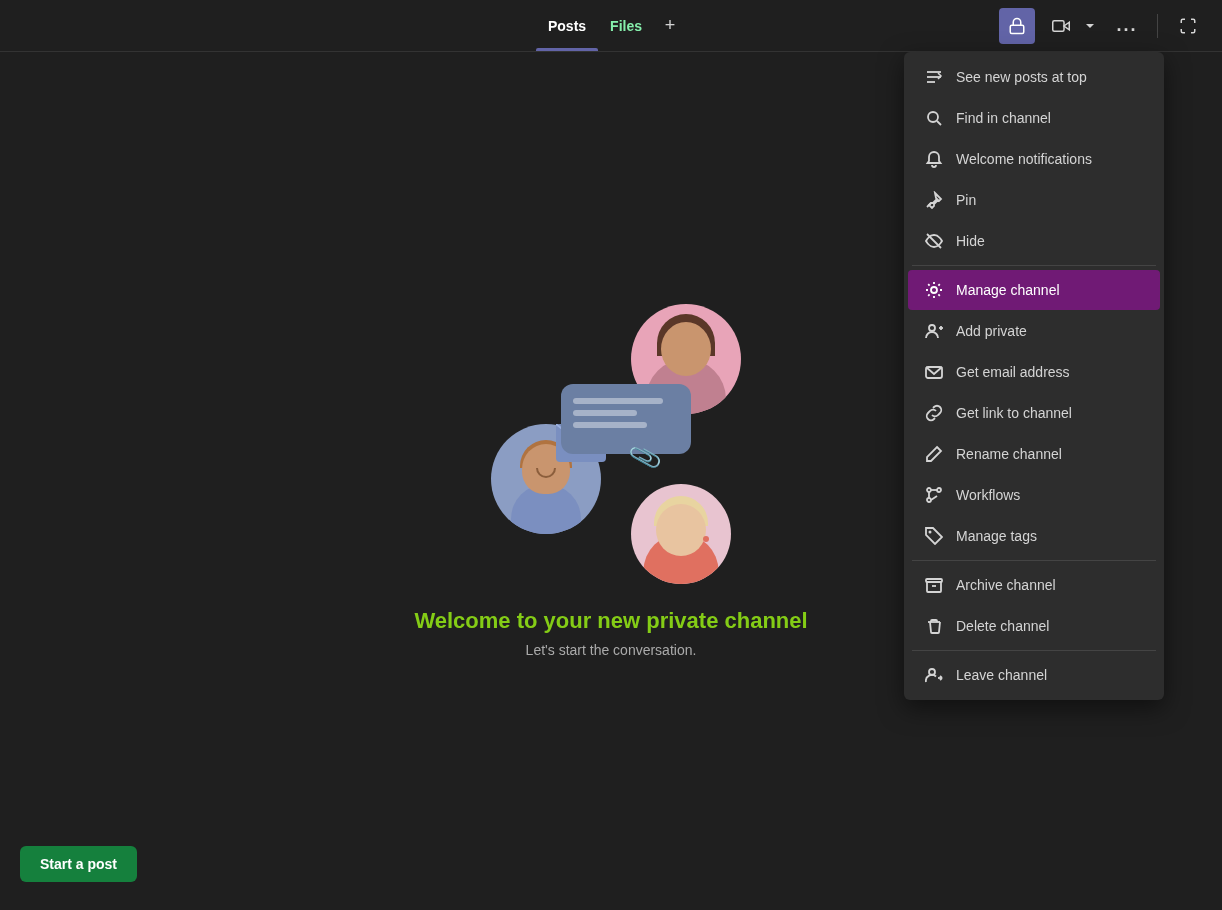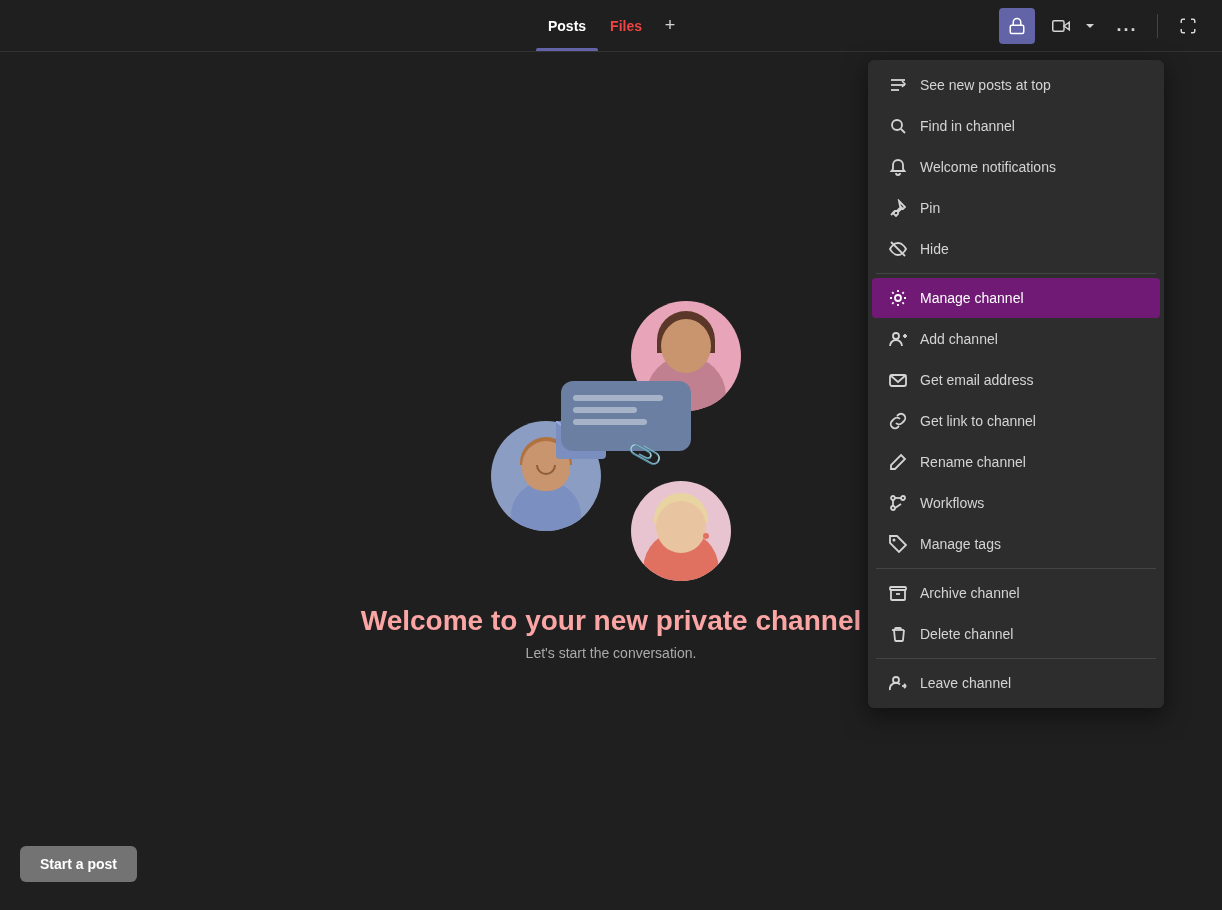--- a/index.html
+++ b/index.html
@@ -25,21 +25,21 @@
       justify-content: center;
     }
     .tab-item {
       padding: 0 12px;
       height: 100%;
       display: flex;
       align-items: center;
       font-size: 14px;
       font-weight: 600;
       cursor: pointer;
-      color: #ef4444;
+      color: #86efac;
       position: relative;
     }
     .tab-item.active {
       color: #fff;
     }
     .tab-item.active::after {
       content: '';
       position: absolute;
       bottom: 0;
       left: 0;
@@ -279,53 +279,53 @@
       left: 50%;
       transform: translateX(-50%);
       width: 54px;
       height: 30px;
       background: #e8d4a0;
       border-radius: 27px 27px 0 0;
     }
 
     
     .welcome-title {
-      font-size: 28px;
+      font-size: 22px;
       font-weight: 700;
-      color: #fca5a5;
+      color: #84cc16;
       text-align: center;
       margin-bottom: 8px;
     }
     .welcome-sub {
       font-size: 14px;
       color: #aaa;
       text-align: center;
     }
 
     
     .start-post-btn {
       position: absolute;
       bottom: 28px;
       left: 20px;
-      background: #737373;
+      background: #15803d;
       color: #fff;
       border: none;
       border-radius: 6px;
       padding: 10px 20px;
       font-size: 14px;
       font-weight: 600;
       cursor: pointer;
     }
 
     
     .dropdown-menu {
       position: absolute;
-      top: 60px;
+      top: 52px;
       right: 58px;
-      width: 296px;
+      width: 260px;
       background: #2d2d2d;
       border-radius: 6px;
       box-shadow: 0 8px 24px rgba(0,0,0,0.5);
       z-index: 100;
       padding: 4px 0;
     }
     .menu-item {
       display: flex;
       align-items: center;
       padding: 10px 16px;
@@ -529,21 +529,21 @@
 
   <div class="menu-item">
     <span class="menu-icon">
       <svg width="18" height="18" viewBox="0 0 18 18" fill="none" stroke="currentColor" stroke-width="1.8">
         <circle cx="7" cy="6" r="3"></circle>
         <path d="M1 16a6 6 0 0 1 12 0"></path>
         <line x1="14" y1="6" x2="18" y2="6"></line>
         <line x1="16" y1="4" x2="16" y2="8"></line>
       </svg>
     </span>
-    <span>Add channel</span>
+    <span>Add private</span>
   </div>
 
   <div class="menu-item">
     <span class="menu-icon">
       <svg width="18" height="18" viewBox="0 0 18 18" fill="none" stroke="currentColor" stroke-width="1.8">
         <rect x="1" y="4" width="16" height="11" rx="2"></rect>
         <polyline points="1,4 9,11 17,4"></polyline>
       </svg>
     </span>
     <span>Get email address</span>

